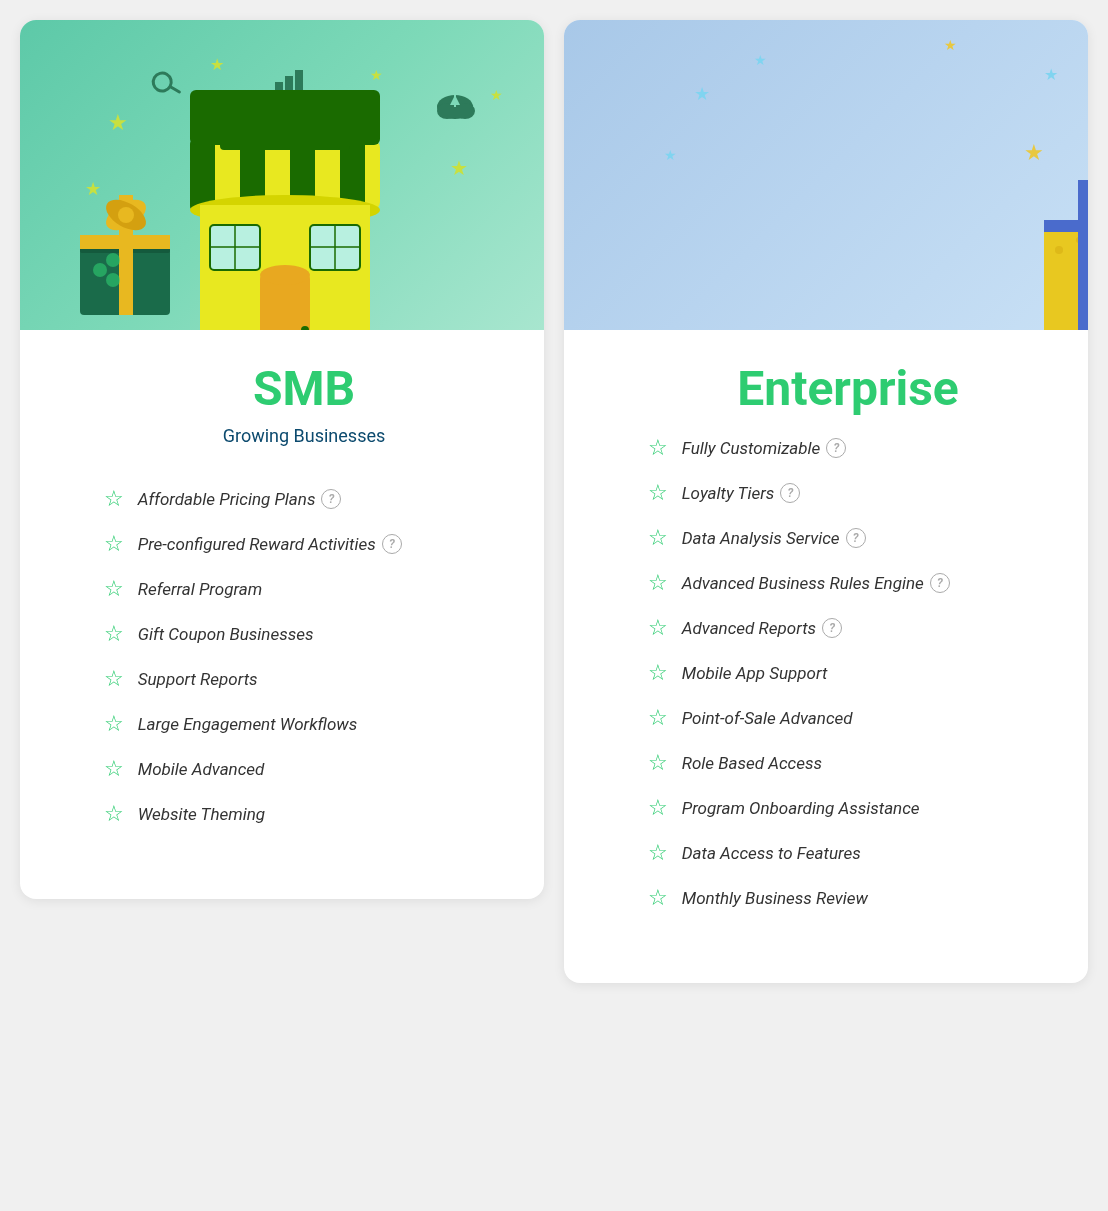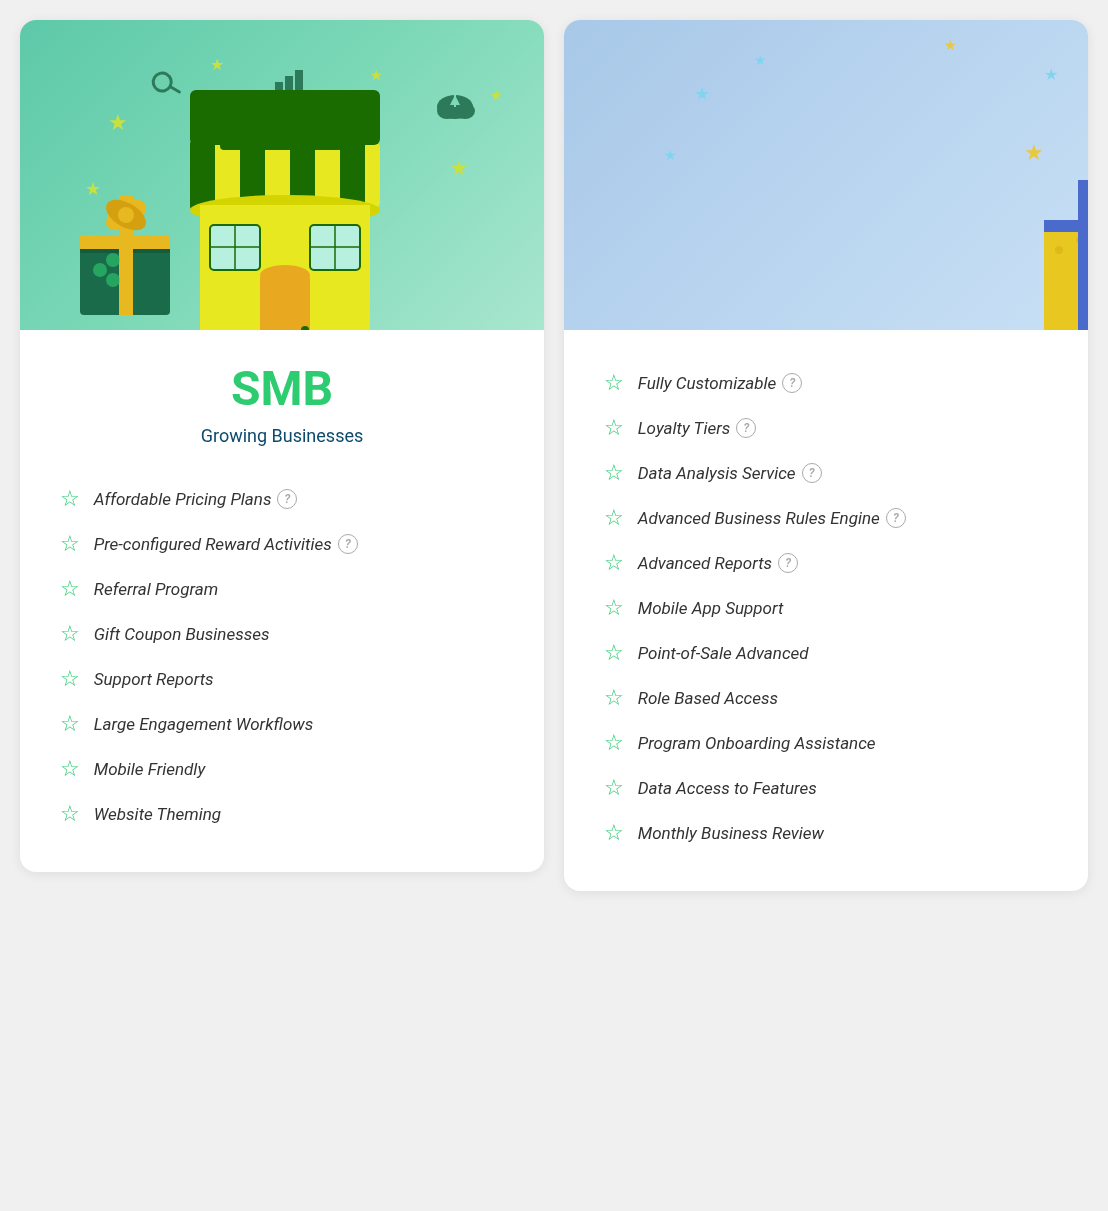--- a/index.html
+++ b/index.html
@@ -32,21 +32,22 @@
       overflow: hidden;
     }
     .card-header-smb {
       background: linear-gradient(135deg, #5dc9a8 0%, #7dd9b8 50%, #a8e6cf 100%);
     }
     .card-header-enterprise {
       background: linear-gradient(135deg, #a8c8e8 0%, #b8d4ef 50%, #c8e0f5 100%);
     }
 
     .card-body {
-      padding: 30px 40px 36px;
+      padding: 30px 40px 63px;
+      margin-left: 44px;
     }
     .plan-title {
       text-align: center;
       font-size: 48px;
       font-weight: 700;
       color: #2ecc71;
       margin-bottom: 8px;
     }
     .plan-subtitle {
       text-align: center;
@@ -223,21 +224,21 @@
   </li>
           <li class="feature-item">
     <span class="star-icon">☆</span>
     <span class="feature-text">
       Large Engagement Workflows
     </span>
   </li>
           <li class="feature-item">
     <span class="star-icon">☆</span>
     <span class="feature-text">
-      Mobile Friendly
+      Mobile Advanced
     </span>
   </li>
           <li class="feature-item">
     <span class="star-icon">☆</span>
     <span class="feature-text">
       Website Theming
     </span>
   </li>
         </ul>
     </div>
@@ -383,20 +384,21 @@
           <rect x="5" y="40" width="10" height="8" fill="#80c8e8"></rect>
           <rect x="20" y="40" width="10" height="8" fill="#80c8e8"></rect>
           <rect x="5" y="55" width="10" height="8" fill="#80c8e8"></rect>
           <rect x="20" y="55" width="10" height="8" fill="#80c8e8"></rect>
           <rect x="5" y="70" width="10" height="8" fill="#80c8e8"></rect>
           <rect x="20" y="70" width="10" height="8" fill="#80c8e8"></rect>
         </g>
       </svg>
     </div>
     <div class="card-body">
+      <div class="plan-title">Enterprise</div>
       <ul class="feature-list" id="enterprise-features">
           <li class="feature-item">
     <span class="star-icon">☆</span>
     <span class="feature-text">
       Fully Customizable<span class="help-icon">?</span>
     </span>
   </li>
           <li class="feature-item">
     <span class="star-icon">☆</span>
     <span class="feature-text">

